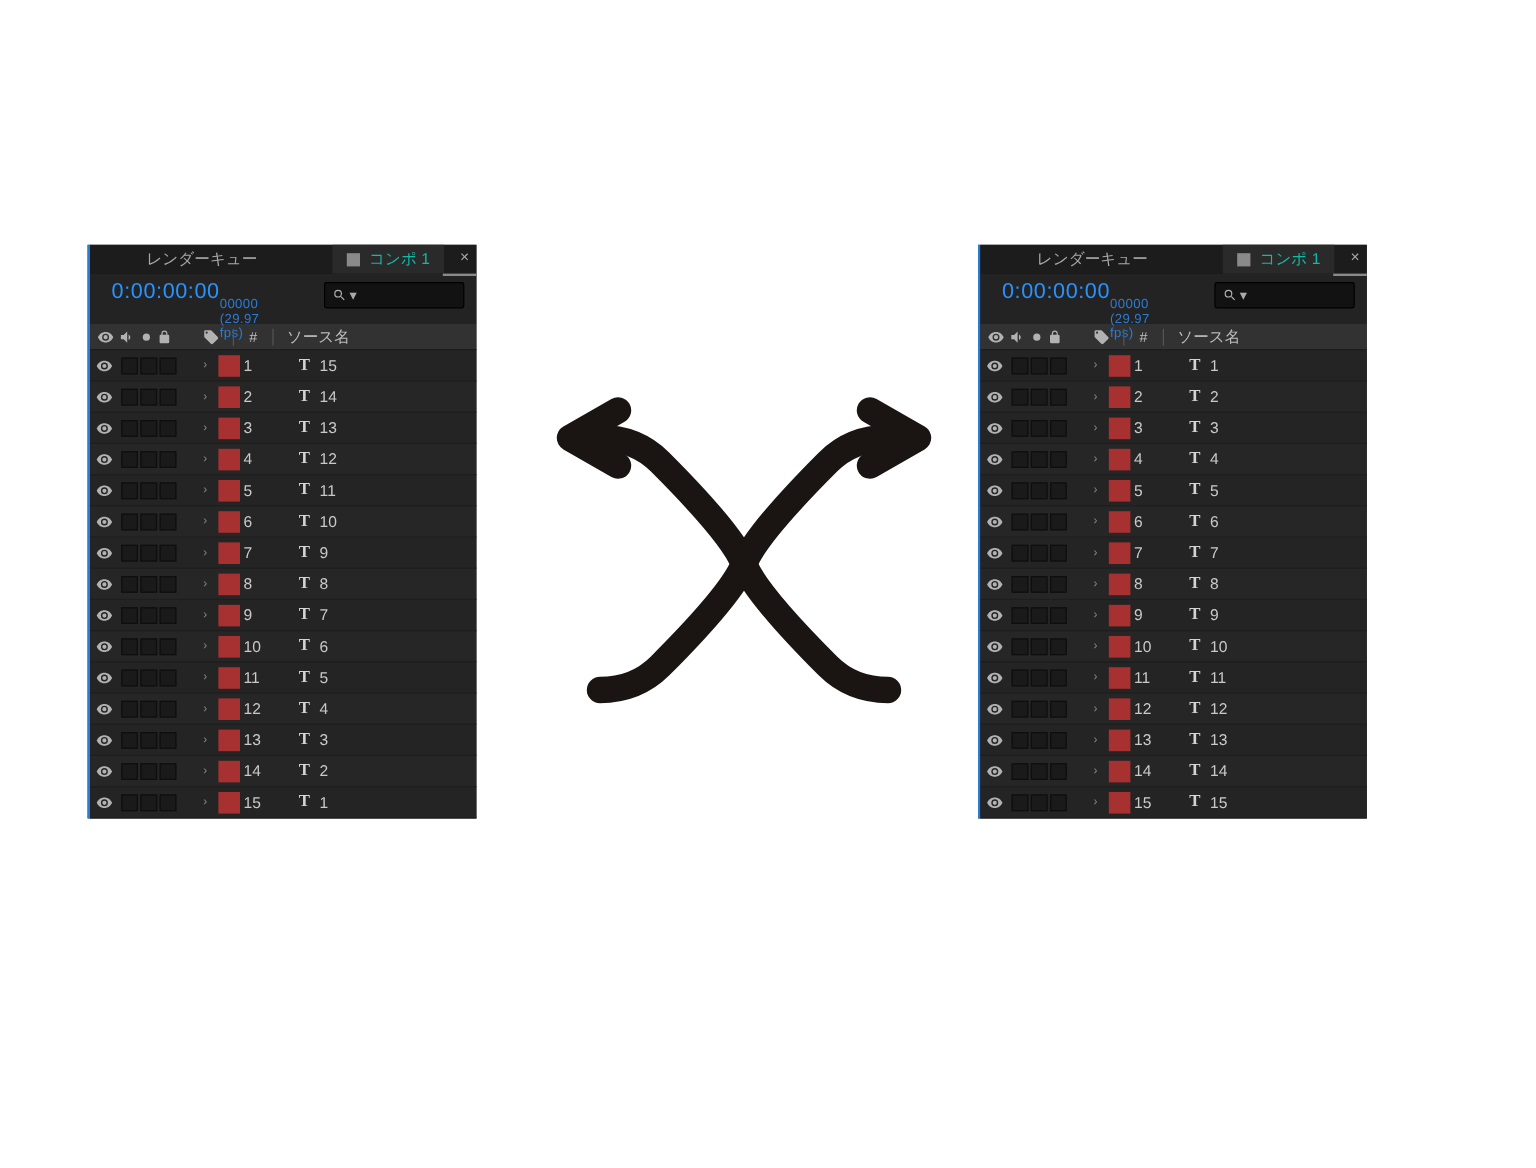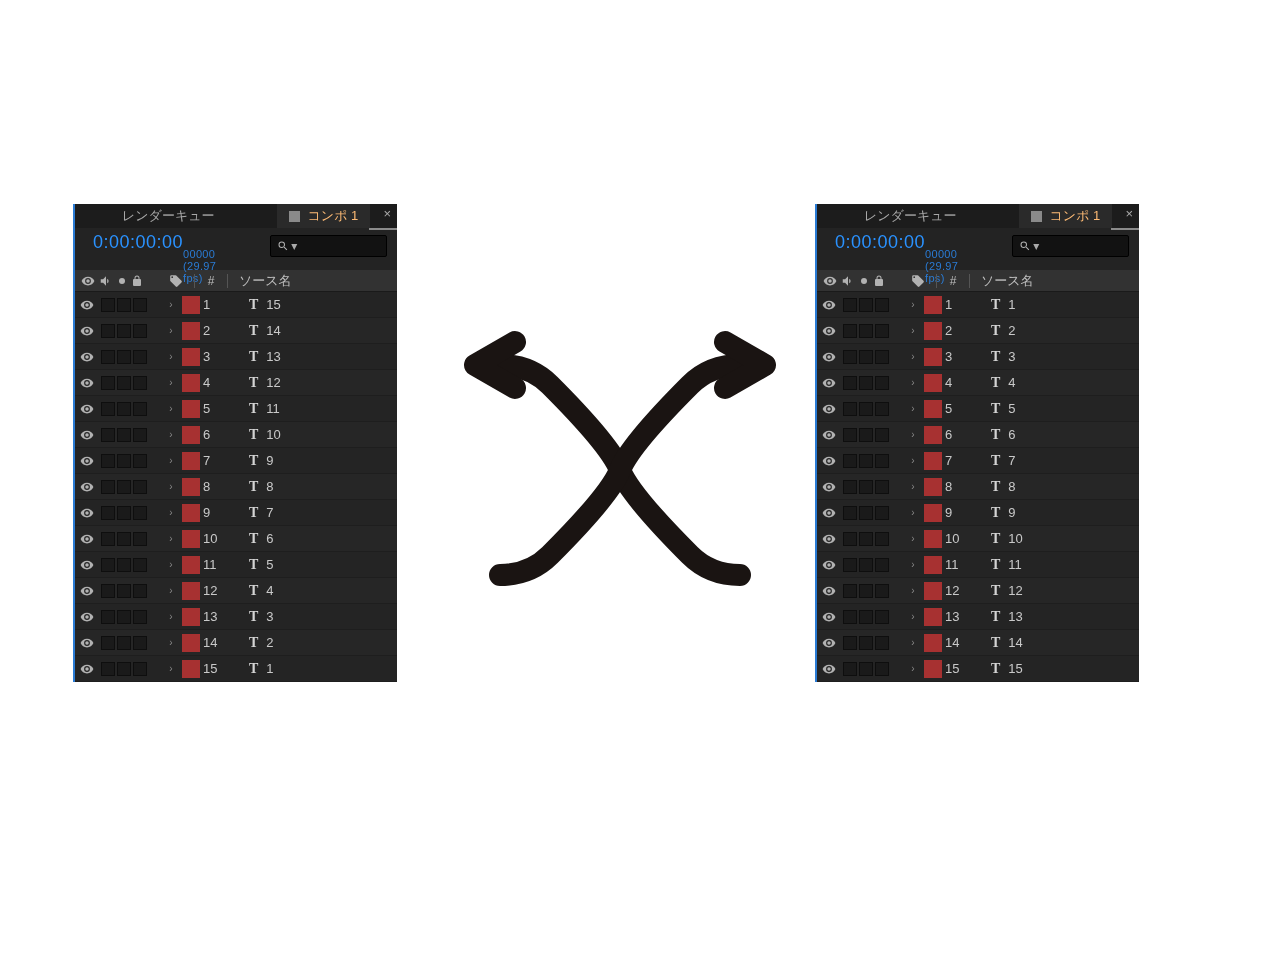--- a/index.html
+++ b/index.html
@@ -36,21 +36,21 @@
     display: flex;
     align-items: center;
     padding: 0 12px;
     height: 100%;
     cursor: pointer;
   }
   .tab.render-queue { margin-left: 35px; }
   .tab.comp {
     margin-left: 50px;
     background: #2a2a2a;
-    color: #fdba74;
+    color: #14b8a6;
   }
   .comp-swatch {
     width: 11px;
     height: 11px;
     background: #8a8a8a;
     margin-right: 8px;
     display: inline-block;
   }
   .close-x {
     position: absolute;

